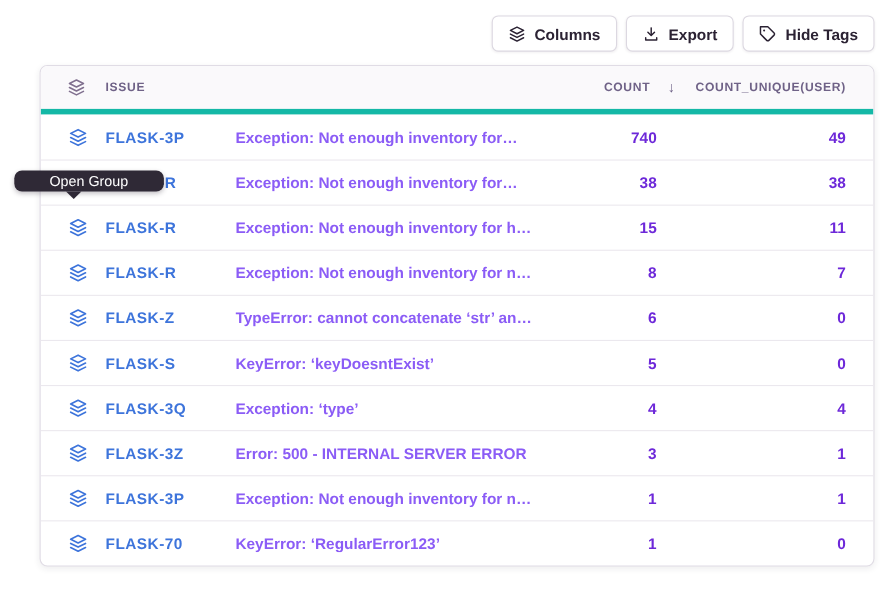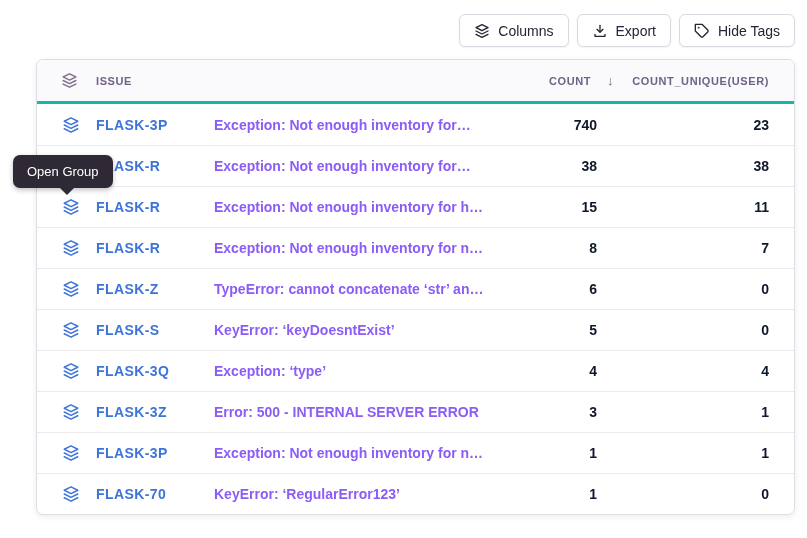--- a/index.html
+++ b/index.html
@@ -7,64 +7,64 @@
   body { font-family: "Liberation Sans", "DejaVu Sans", sans-serif; color: #2b2233; position: relative; }
 
   .content { margin-left: 36px; width: 759px; }
 
   
   .toolbar { display: flex; justify-content: flex-end; gap: 8px; margin-top: 14px; height: 33px; }
   .btn {
     display: inline-flex; align-items: center; gap: 8px;
     height: 33px; padding: 0 14px;
     background: #ffffff; border: 1px solid #dcd8e1; border-radius: 6px;
-    font-family: "Liberation Sans", sans-serif; font-size: 14px; font-weight: 400; color: #2b2233;
+    font-family: "Liberation Sans", sans-serif; font-size: 14px; font-weight: 700; color: #2b2233;
     box-shadow: 0 1px 2px rgba(43,34,51,0.06); cursor: pointer;
   }
   .btn svg { display: block; }
 
   
   .table {
     margin-top: 12px; width: 759px;
     border: 1px solid #e0dce5; border-radius: 7px;
     background: #ffffff; box-shadow: 0 2px 6px rgba(43,34,51,0.08);
     overflow: hidden;
   }
   .grid-row {
     display: grid;
     grid-template-columns: 20px 133px 1fr 60px 172px;
     align-items: center;
     padding: 0 25px 0 24px;
     font-weight: bold;
   }
   .thead {
-    height: 44px; background: #faf9fb; border-bottom: 3px solid #14b8a6;
+    height: 44px; background: #faf9fb; border-bottom: 5px solid #14b8a6;
     color: #6f6287; font-size: 11px; font-weight: 700; letter-spacing: 0.6px;
   }
   .thead .h-issue { padding-left: 15px; }
   .h-num { text-align: right; white-space: nowrap; }
   .h-count-inner { display: inline-flex; align-items: center; gap: 16px; transform: translateX(12px); }
   .sort-arrow { font-size: 13px; font-weight: 400; letter-spacing: 0; }
 
   .row { height: 41px; font-size: 14px; }
   .row + .row { border-top: 1px solid #ebe8ee; }
   .cell-icon { color: #3d74db; display: flex; align-items: center; }
   .thead .cell-icon { color: #80708f; }
   .issue-link {
     padding-left: 15px; color: #3d74db; letter-spacing: 0.4px;
     text-decoration: none; cursor: pointer; white-space: nowrap; overflow: hidden;
   }
   .title-cell { color: #8b5cf6; white-space: nowrap; overflow: hidden; }
-  .num-cell { text-align: right; color: #0f172a; }
+  .num-cell { text-align: right; color: #6d28d9; }
 
   
   .tooltip {
-    position: absolute; left: 13px; top: 155px; height: 33px; z-index: 10;
+    position: absolute; left: 13px; top: 155px; height: 19px; z-index: 10;
     background: #2f2936; color: #ffffff; border-radius: 7px;
-    display: flex; align-items: center; padding: 0 14px;
+    display: flex; align-items: center; padding: 0 32px;
     font-size: 13px; font-weight: 500;
     box-shadow: 0 2px 5px rgba(43,34,51,0.3);
   }
   .tooltip-arrow {
     position: absolute; left: 47px; bottom: -7px;
     width: 0; height: 0;
     border-left: 7px solid transparent; border-right: 7px solid transparent;
     border-top: 7px solid #2f2936;
   }
 </style>
@@ -140,21 +140,21 @@
 
     <div class="grid-row row">
       <span class="cell-icon">
           <svg width="20" height="18" viewBox="0 0 24 24">
             <use href="#icon-stack"></use>
           </svg>
         </span>
       <a class="issue-link">FLASK-3P</a>
       <span class="title-cell">Exception: Not enough inventory for…</span>
       <span class="num-cell">740</span>
-      <span class="num-cell">23</span>
+      <span class="num-cell">49</span>
     </div>
 
     <div class="grid-row row">
       <span class="cell-icon">
           <svg width="20" height="18" viewBox="0 0 24 24">
             <use href="#icon-stack"></use>
           </svg>
         </span>
       <a class="issue-link">FLASK-R</a>
       <span class="title-cell">Exception: Not enough inventory for…</span>

